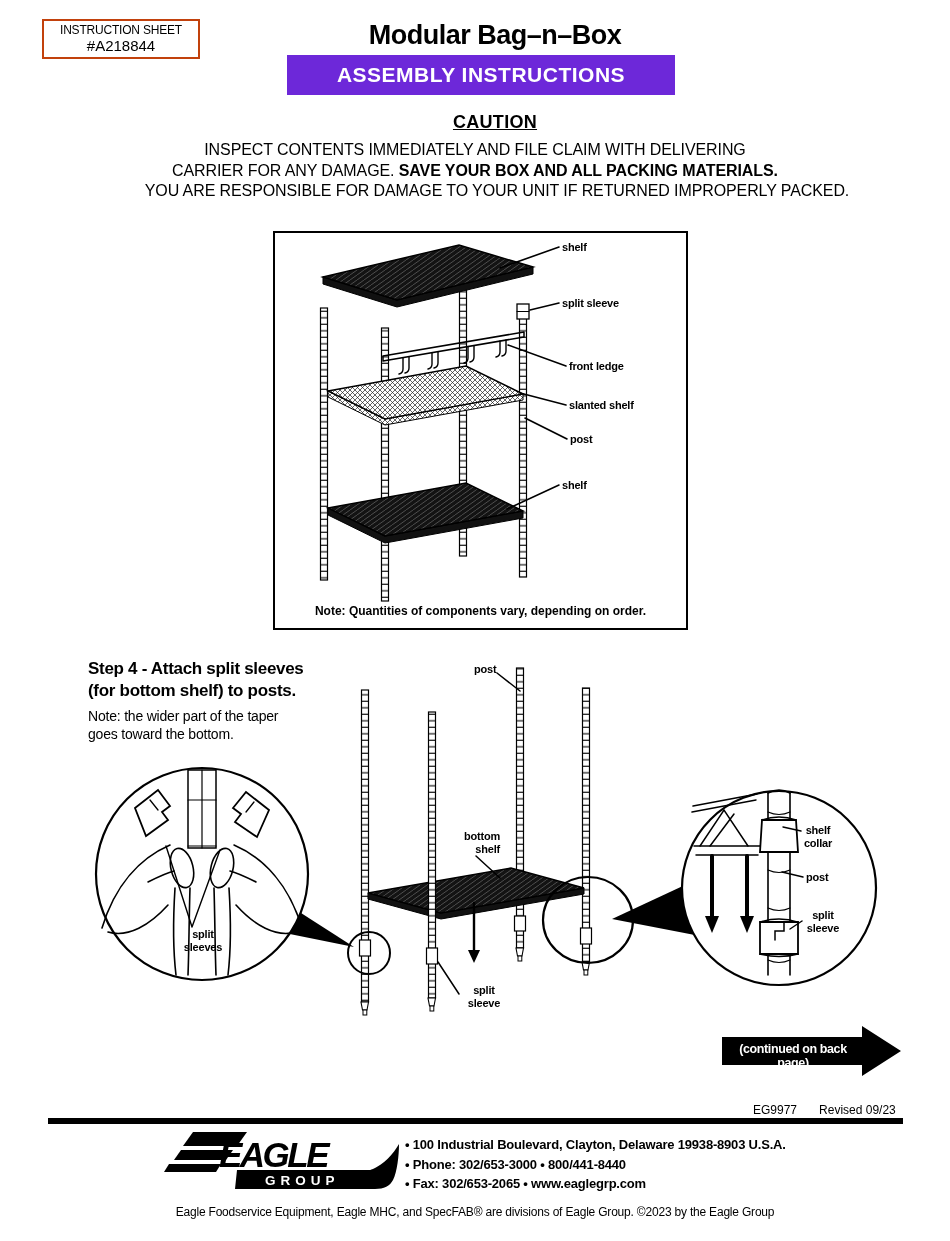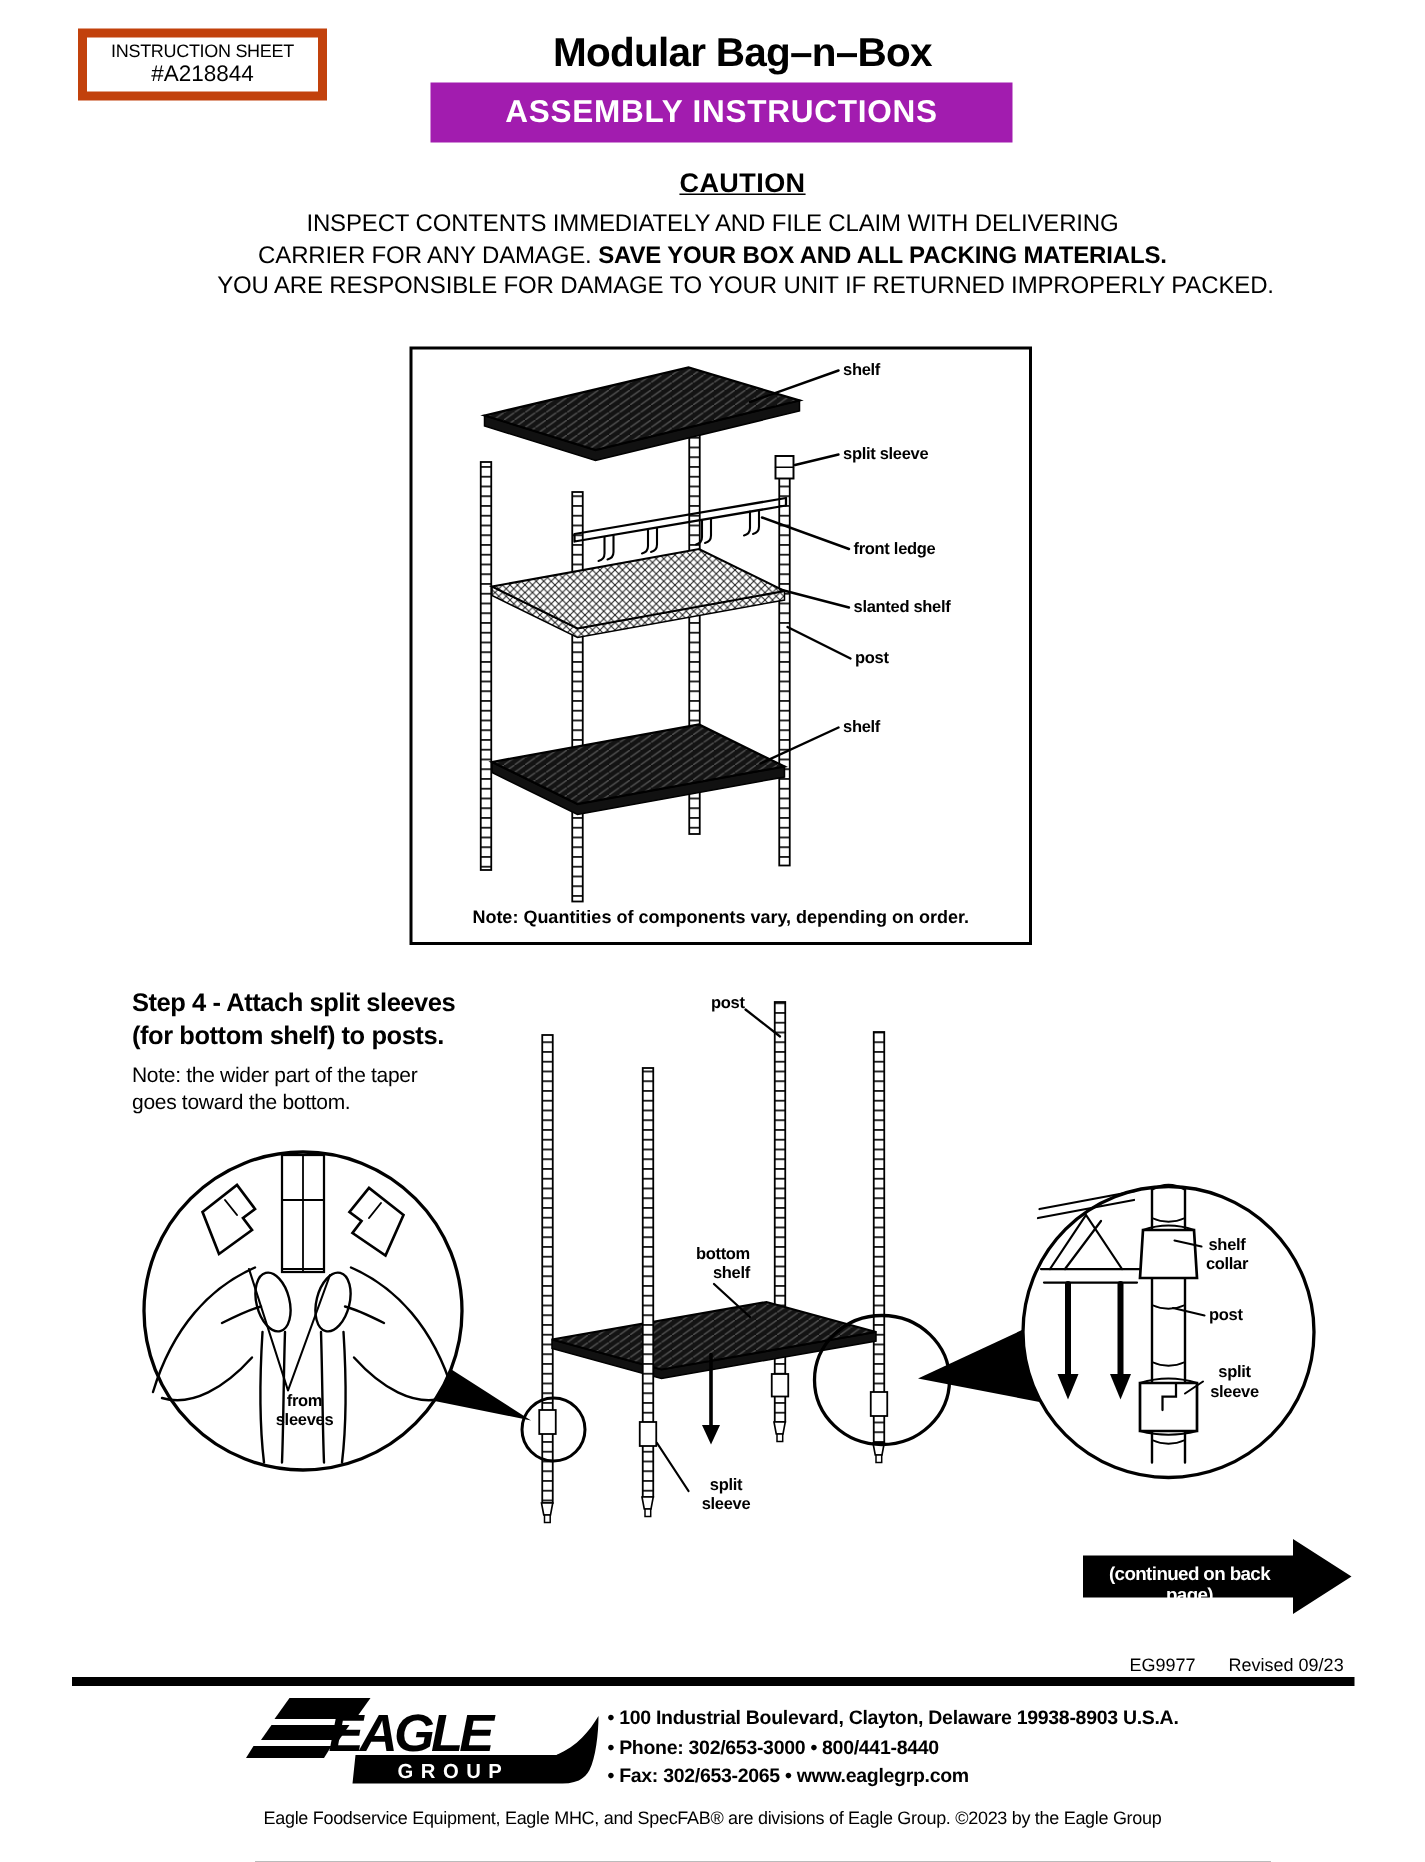--- a/index.html
+++ b/index.html
@@ -4,26 +4,26 @@
 <style>
   html,body{margin:0;padding:0;background:#888;}
   .page{position:relative;width:950px;height:1241px;background:#fff;
         font-family:"Liberation Sans",sans-serif;color:#000;overflow:hidden;margin:0 auto;}
   .abs{position:absolute;}
   .ctr{left:0;right:0;text-align:center;}
   svg{position:absolute;left:0;top:0;z-index:1;}
   .txt{z-index:2;margin-left:40px;}
   .lbl{font-size:11px;font-weight:600;line-height:13px;letter-spacing:-0.2px;z-index:2;}
   .lblc{text-align:center;}
-  .sheetbox{left:52px;top:19px;width:154px;height:34px;border:6px solid #c2410c;
+  .sheetbox{left:42px;top:19px;width:154px;height:34px;border:2px solid #c2410c;
             text-align:center;padding-top:2px;z-index:2;}
   .sheetbox .l1{font-size:12px;line-height:15px;letter-spacing:-0.2px;}
   .sheetbox .l2{font-size:15px;line-height:16px;}
   .title{top:20px;font-size:27px;font-weight:700;letter-spacing:-0.5px;z-index:2;}
-  .banner{left:287px;top:55px;width:388px;height:40px;background:#a21caf;color:#fff;
+  .banner{left:287px;top:55px;width:388px;height:40px;background:#6d28d9;color:#fff;
           font-size:21px;font-weight:700;letter-spacing:0.5px;text-align:center;line-height:40px;z-index:2;}
   .caution-h{top:112px;font-size:18px;font-weight:700;text-decoration:underline;letter-spacing:0.3px;z-index:2;}
   .cline{font-size:16px;line-height:20.5px;letter-spacing:-0.1px;z-index:2;}
   .ovbox{left:273px;top:231px;width:411px;height:395px;border:2px solid #000;z-index:0;}
   .ovnote{left:275px;top:604px;width:411px;text-align:center;font-size:12px;font-weight:700;z-index:2;}
   .stephead{font-size:17px;font-weight:700;line-height:22px;letter-spacing:-0.3px;z-index:2;}
   .stepnote{font-size:14px;line-height:18px;letter-spacing:-0.2px;z-index:2;}
   .contarrow-txt{left:726px;top:1042px;width:134px;text-align:center;color:#fff;
                  font-size:12.5px;font-weight:700;letter-spacing:-0.4px;z-index:2;}
   .egline{left:753px;top:1103px;display:flex;gap:22px;font-size:12px;z-index:2;}
@@ -265,21 +265,21 @@
   </div>
   <div class="abs stepnote" style="left:88px;top:707px;">
     <div>Note: the wider part of the taper</div>
     <div>goes toward the bottom.</div>
   </div>
 
 
   <div class="abs lbl" style="left:474px;top:663px;">post</div>
   <div class="abs lbl lblc" style="left:448px;top:830px;width:52px;text-align:right;">bottom shelf</div>
   <div class="abs lbl lblc" style="left:460px;top:984px;width:48px;">split sleeve</div>
-  <div class="abs lbl lblc" style="left:174px;top:928px;width:58px;">from sleeves</div>
+  <div class="abs lbl lblc" style="left:174px;top:928px;width:58px;">split sleeves</div>
 
   <div class="abs lbl lblc" style="left:798px;top:824px;width:40px;">shelf collar</div>
   <div class="abs lbl" style="left:806px;top:871px;">post</div>
   <div class="abs lbl lblc" style="left:800px;top:909px;width:46px;">split sleeve</div>
 
   <div class="abs contarrow-txt">(continued on back page)</div>
 
   <div class="abs egline">
     <span>EG9977</span>
     <span>Revised 09/23</span>

